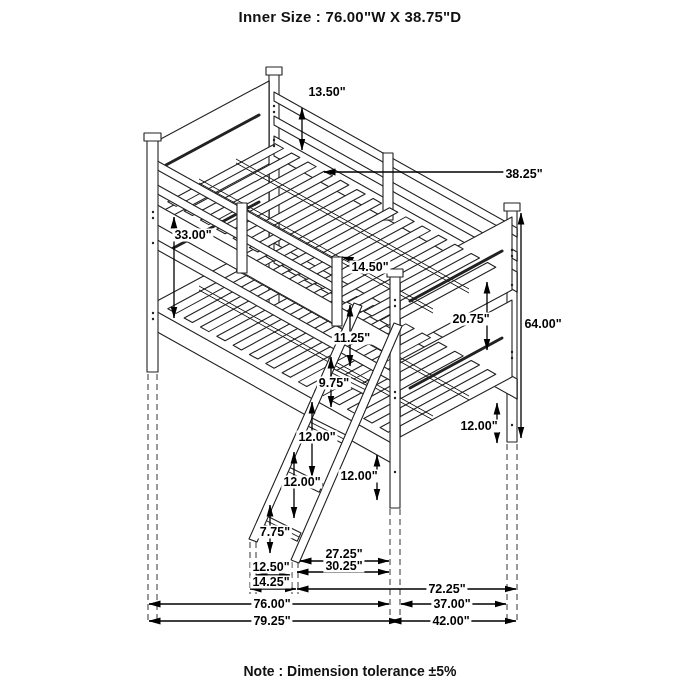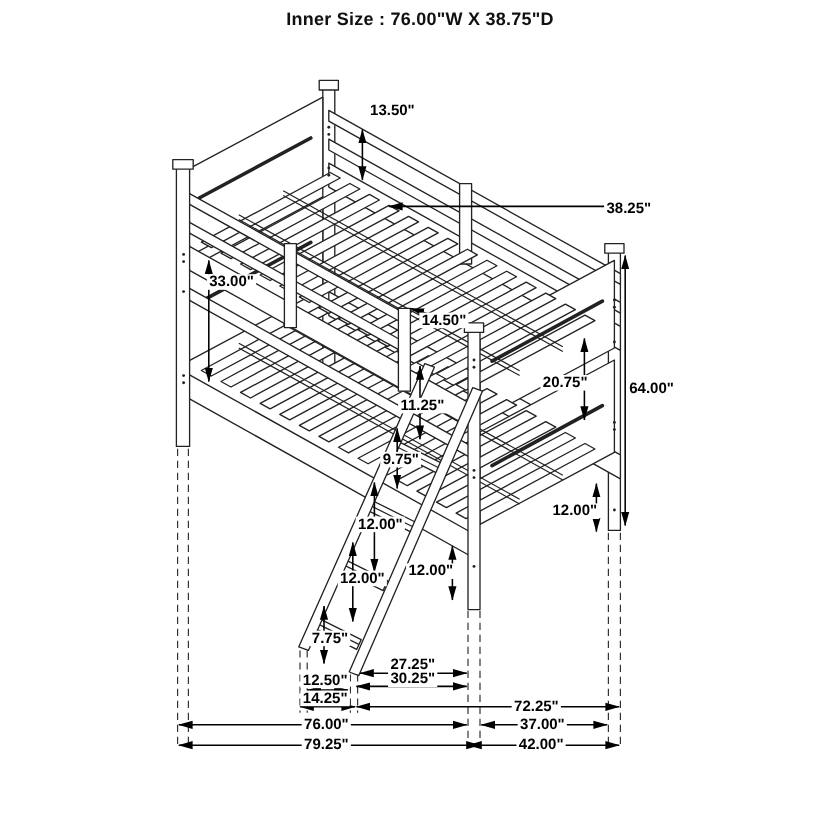--- a/index.html
+++ b/index.html
@@ -219,13 +219,14 @@
       <div class="dim-label" style="left: 271px; top: 567px;">12.50"</div>
       <div class="dim-label" style="left: 344px; top: 566px;">30.25"</div>
       <div class="dim-label" style="left: 271px; top: 582px;">14.25"</div>
       <div class="dim-label" style="left: 447px; top: 589px;">72.25"</div>
       <div class="dim-label" style="left: 272px; top: 604px;">76.00"</div>
       <div class="dim-label" style="left: 452px; top: 604px;">37.00"</div>
       <div class="dim-label" style="left: 272px; top: 621px;">79.25"</div>
       <div class="dim-label" style="left: 451px; top: 621px;">42.00"</div>
     </div>
 
+  <div class="note">Note : Dimension tolerance ±5%</div>
 </div>
 
 </body></html>

